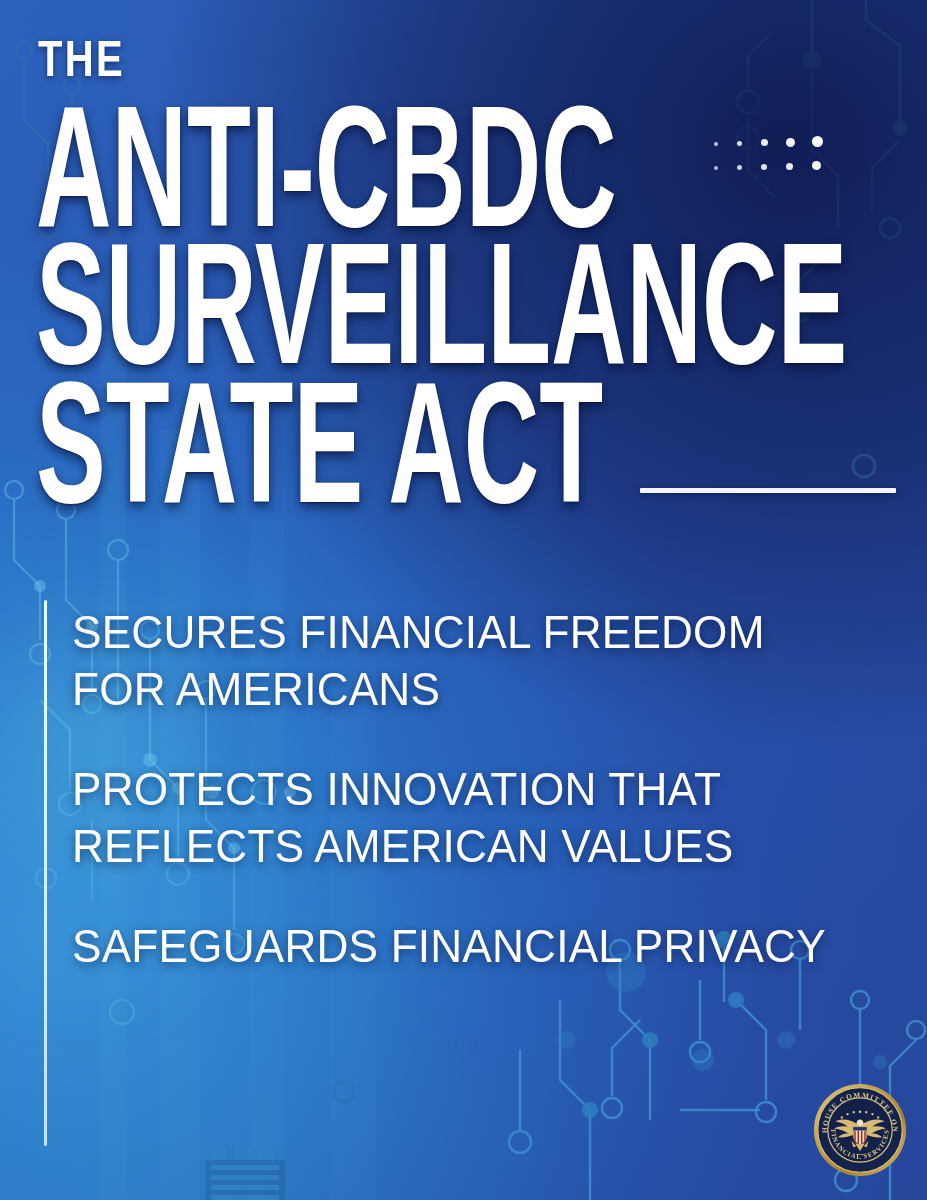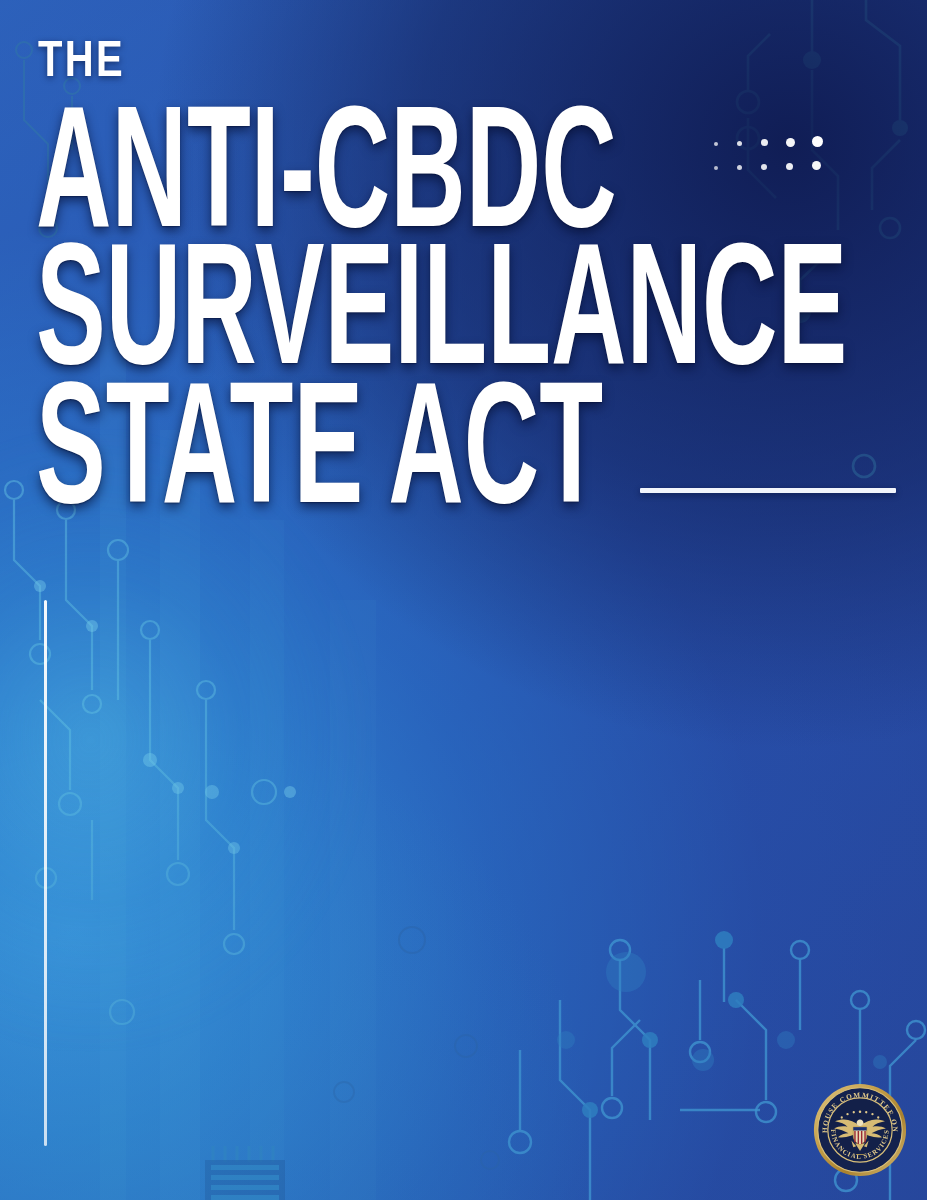--- a/index.html
+++ b/index.html
@@ -278,20 +278,25 @@
     <i style="left:100px;top:0px;width:11px;height:11px;opacity:1"></i>
     <i style="left:2px;top:30px;width:4px;height:4px;opacity:.70"></i>
     <i style="left:25px;top:29px;width:5px;height:5px;opacity:.80"></i>
     <i style="left:49px;top:28px;width:6px;height:6px;opacity:.88"></i>
     <i style="left:74px;top:27px;width:7px;height:7px;opacity:.92"></i>
     <i style="left:100px;top:25px;width:9px;height:9px;opacity:.96"></i>
   </div>
 
   <div class="vline"></div>
 
+  <div class="stmts">
+    <div class="stmt">SECURES FINANCIAL FREEDOM FOR AMERICANS</div>
+    <div class="stmt">PROTECTS INNOVATION THAT REFLECTS AMERICAN VALUES</div>
+    <div class="stmt">SAFEGUARDS FINANCIAL PRIVACY</div>
+  </div>
 
   <svg class="seal" viewBox="0 0 200 200">
     <defs>
       <linearGradient id="goldg" x1="0" y1="0" x2="1" y2="1">
         <stop offset="0%" stop-color="#e0c886"></stop>
         <stop offset="35%" stop-color="#c6a04a"></stop>
         <stop offset="65%" stop-color="#a9822f"></stop>
         <stop offset="100%" stop-color="#d8bd77"></stop>
       </linearGradient>
       <path id="arcTop" d="M 32 100 A 68 68 0 0 1 168 100" fill="none"></path>

